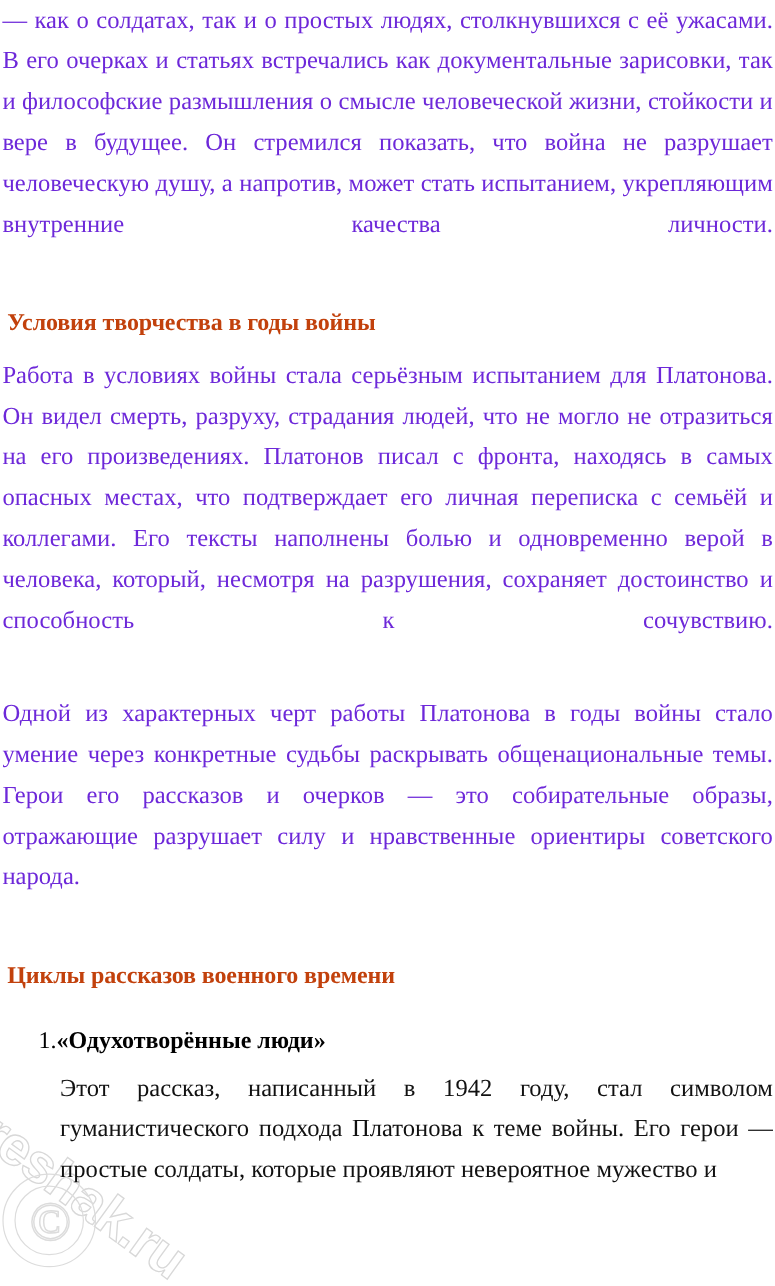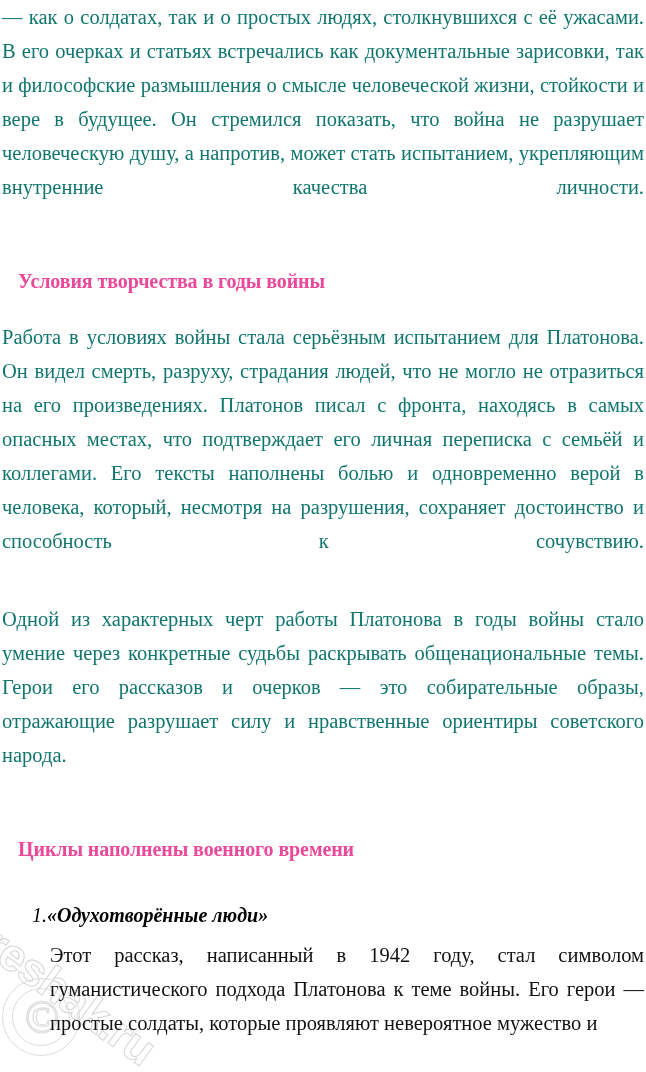--- a/index.html
+++ b/index.html
@@ -88,51 +88,50 @@
     z-index: 2;
     padding: 0 2px 0 2px;
   }
 
   p.body {
     margin: 0;
     font-size: 20.5px;
     line-height: 34px;
     text-align: justify;
     text-justify: inter-word;
-    color: #0f766e;
+    color: #6d28d9;
   }
 
   
   p.body::after {
     content: "";
     display: inline-block;
     width: 100%;
   }
 
   h2.section {
-    margin: 16px;
+    margin: 4px;
     font-size: 20px;
     line-height: 34px;
     font-weight: 700;
     text-align: left;
-    color: #ec4899;
+    color: #c2410c;
     letter-spacing: -0.1px;
   }
 
   .gap-sm { height: 6px; }
   .gap-md { height: 10px; }
 
   .numbered {
     margin: 0;
     padding-left: 30px;
     font-size: 20px;
     line-height: 34px;
     font-weight: 700;
     color: #000000;
-    font-style: italic;
   }
   .numbered .num { font-weight: 400; }
 
   p.indented {
     margin: 0;
     padding-left: 48px;
     font-size: 20.5px;
     line-height: 34px;
     text-align: justify;
     color: #111111;
@@ -167,21 +166,21 @@
     <div class="gap-sm"></div>
 
     <p class="body">Работа в условиях войны стала серьёзным испытанием для Платонова. Он видел смерть, разруху, страдания людей, что не могло не отразиться на его произведениях. Платонов писал с фронта, находясь в самых опасных местах, что подтверждает его личная переписка с семьёй и коллегами. Его тексты наполнены болью и одновременно верой в человека, который, несмотря на разрушения, сохраняет достоинство и способность к сочувствию.</p>
 
     <div class="gap-md"></div>
 
     <p class="body">Одной из характерных черт работы Платонова в годы войны стало умение через конкретные судьбы раскрывать общенациональные темы. Герои его рассказов и очерков — это собирательные образы, отражающие разрушает силу и нравственные ориентиры советского народа.</p>
 
     <div class="gap-md"></div>
 
-    <h2 class="section">Циклы наполнены военного времени</h2>
+    <h2 class="section">Циклы рассказов военного времени</h2>
 
     <div class="gap-sm"></div>
 
 
     <div class="gap-md"></div>
 
     <div class="numbered">
       <span class="num">1.</span><span>«Одухотворённые люди»</span>
     </div>
 

